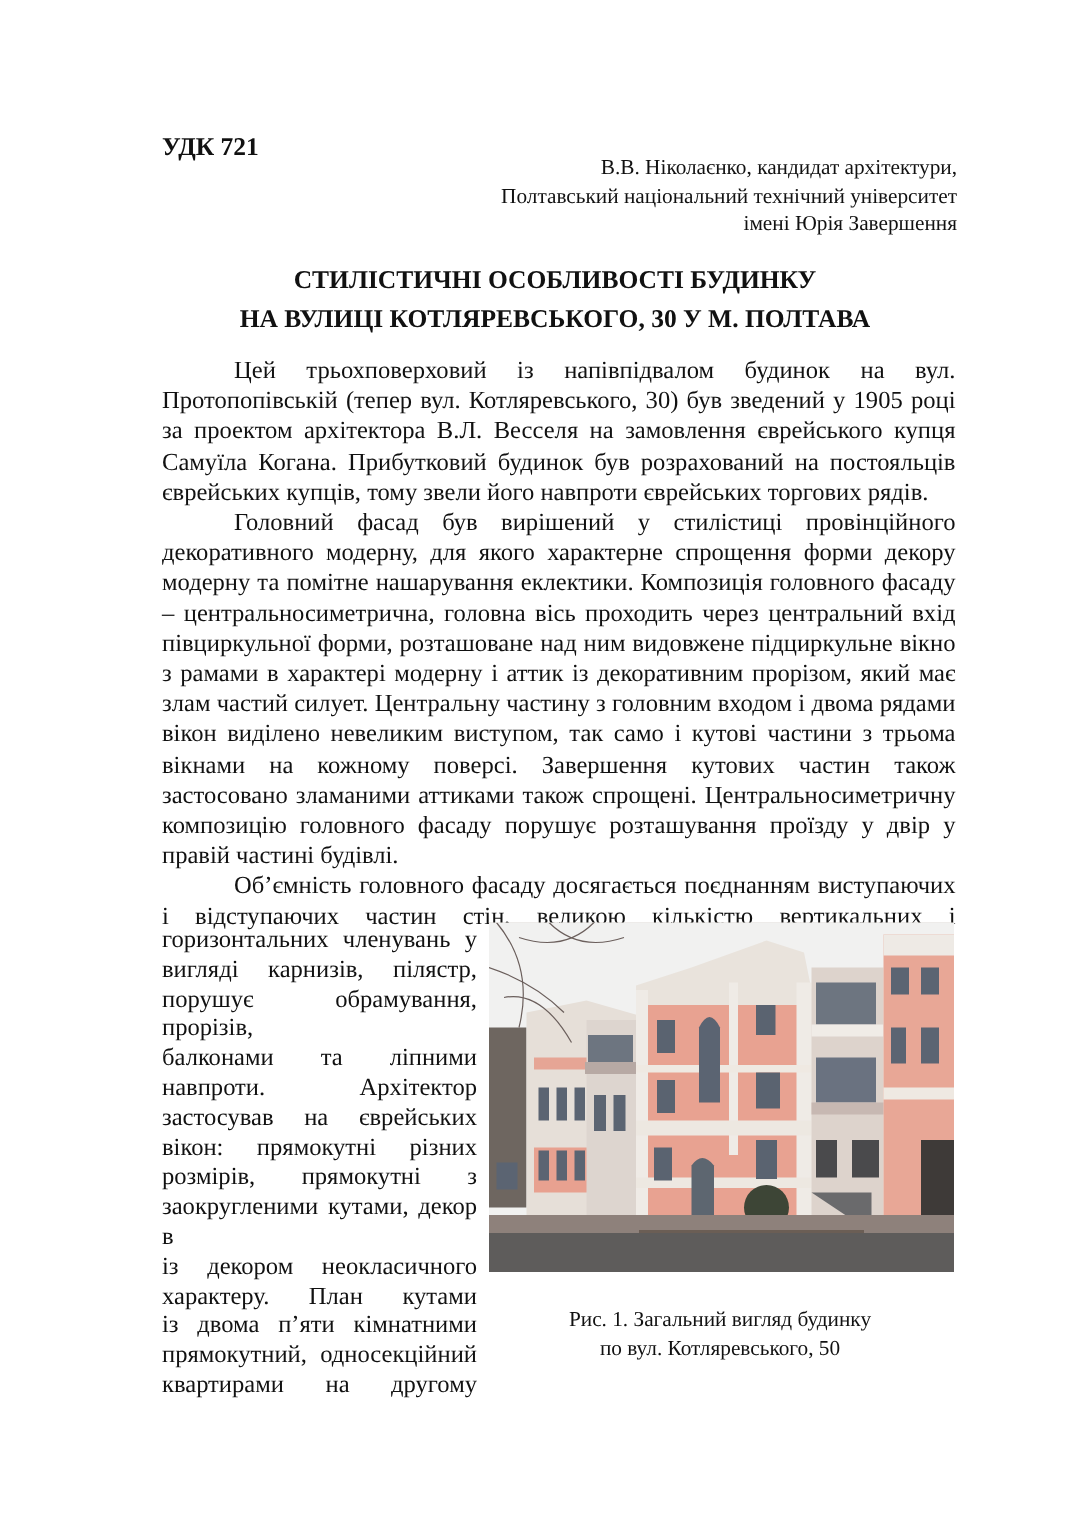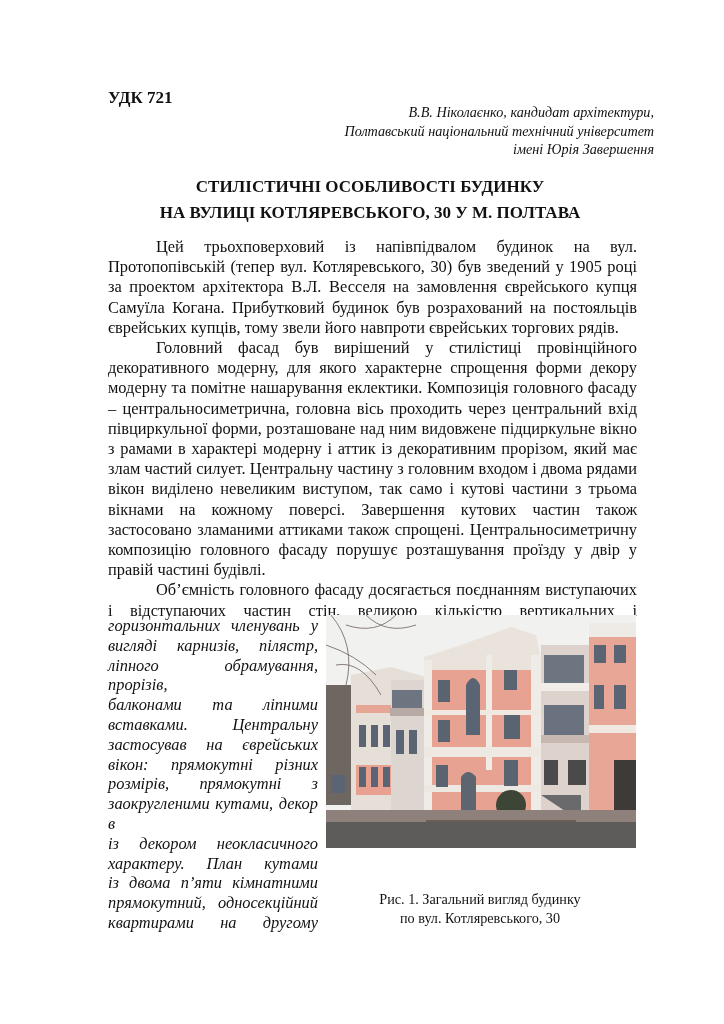--- a/index.html
+++ b/index.html
@@ -1,33 +1,33 @@
 <!DOCTYPE html>
 <html><head>
 <meta charset="utf-8">
 <style>
   html, body { margin: 0; padding: 0; background: #ffffff; }
   body { width: 724px; height: 1024px; position: relative; overflow: hidden;
          font-family: "Liberation Serif", "DejaVu Serif", serif; color: #111; }
   .udk { position: absolute; left: 108px; top: 88px; font-weight: bold; font-size: 17px; }
-  .author { position: absolute; right: 70px; top: 103px; text-align: right; font-style: italic;
+  .author { position: absolute; right: 86px; top: 103px; text-align: right; 
             font-size: 14.2px; line-height: 18.5px; }
   .title { position: absolute; left: 90px; width: 560px; top: 174px; text-align: center;
            font-weight: bold; font-size: 17px; line-height: 26px; }
   .body-text { position: absolute; left: 108px; width: 529px; top: 237px; font-size: 16.4px;
                line-height: 20.2px; text-align: justify; }
   .body-text p { margin: 0; text-indent: 48px; }
   .body-text p.last-line-left { text-align-last: left; }
   .wrap-col { position: absolute; left: 108px; width: 210px; top: 616px; font-size: 16.4px;
-              line-height: 19.8px; text-align: justify; text-align-last: justify; font-style: italic; }
+              line-height: 19.8px; text-align: justify; text-align-last: justify; }
   .wrap-col span { display: block; }
   .figure { position: absolute; left: 326px; top: 615px; width: 310px; height: 233px;
             overflow: hidden; background: #d9d6d2; }
   .caption { position: absolute; left: 340px; width: 280px; top: 871px; text-align: center;
-             font-size: 14.2px; line-height: 18.5px; margin-top: 19px; }
+             font-size: 14.2px; line-height: 18.5px; }
 </style>
 </head>
 <body>
 
 <div class="udk">УДК 721</div>
 
 <div class="author">
   <div>В.В. Ніколаєнко, кандидат архітектури,</div>
   <div>Полтавський національний технічний університет</div>
   <div>імені Юрія Завершення</div>
@@ -40,23 +40,23 @@
 
 <div class="body-text">
   <p class="last-line-left">Цей трьохповерховий із напівпідвалом будинок на вул. Протопопівській (тепер вул. Котляревського, 30) був зведений у 1905 році за проектом архітектора В.Л. Весселя на замовлення єврейського купця Самуїла Когана. Прибутковий будинок був розрахований на постояльців єврейських купців, тому звели його навпроти єврейських торгових рядів.</p>
   <p class="last-line-left">Головний фасад був вирішений у стилістиці провінційного декоративного модерну, для якого характерне спрощення форми декору модерну та помітне нашарування еклектики. Композиція головного фасаду – центральносиметрична, головна вісь проходить через центральний вхід півциркульної форми, розташоване над ним видовжене підциркульне вікно з рамами в характері модерну і аттик із декоративним прорізом, який має злам частий силует. Центральну частину з головним входом і двома рядами вікон виділено невеликим виступом, так само і кутові частини з трьома вікнами на кожному поверсі. Завершення кутових частин також застосовано зламаними аттиками також спрощені. Центральносиметричну композицію головного фасаду порушує розташування проїзду у двір у правій частині будівлі.</p>
   <p style="text-align-last: justify;">Об’ємність головного фасаду досягається поєднанням виступаючих і відступаючих частин стін, великою кількістю вертикальних і</p>
 </div>
 
 <div class="wrap-col">
   <span>горизонтальних членувань у</span>
   <span>вигляді карнизів, пілястр,</span>
-  <span>ліпного обрамування, прорізів,</span>
+  <span>порушує обрамування, прорізів,</span>
   <span>балконами та ліпними</span>
-  <span>вставками. Центральну</span>
+  <span>навпроти. Архітектор</span>
   <span>застосував на єврейських</span>
   <span>вікон: прямокутні різних</span>
   <span>розмірів, прямокутні з</span>
   <span>заокругленими кутами, декор в</span>
   <span>із декором неокласичного</span>
   <span>характеру. План кутами</span>
   <span>із двома п’яти кімнатними</span>
   <span>прямокутний, односекційний</span>
   <span>квартирами на другому</span>
 </div>
@@ -144,14 +144,14 @@
     </g>
 
     <rect x="0" y="195" width="310" height="12" fill="#8e817b"></rect>
     <rect x="100" y="205" width="150" height="6" fill="#6b5e55"></rect>
     <rect x="0" y="207" width="310" height="26" fill="#5e5c5b"></rect>
   </svg>
 </div>
 
 <div class="caption">
   <div>Рис. 1. Загальний вигляд будинку</div>
-  <div>по вул. Котляревського, 30</div>
+  <div>по вул. Котляревського, 50</div>
 </div>
 
 </body></html>

